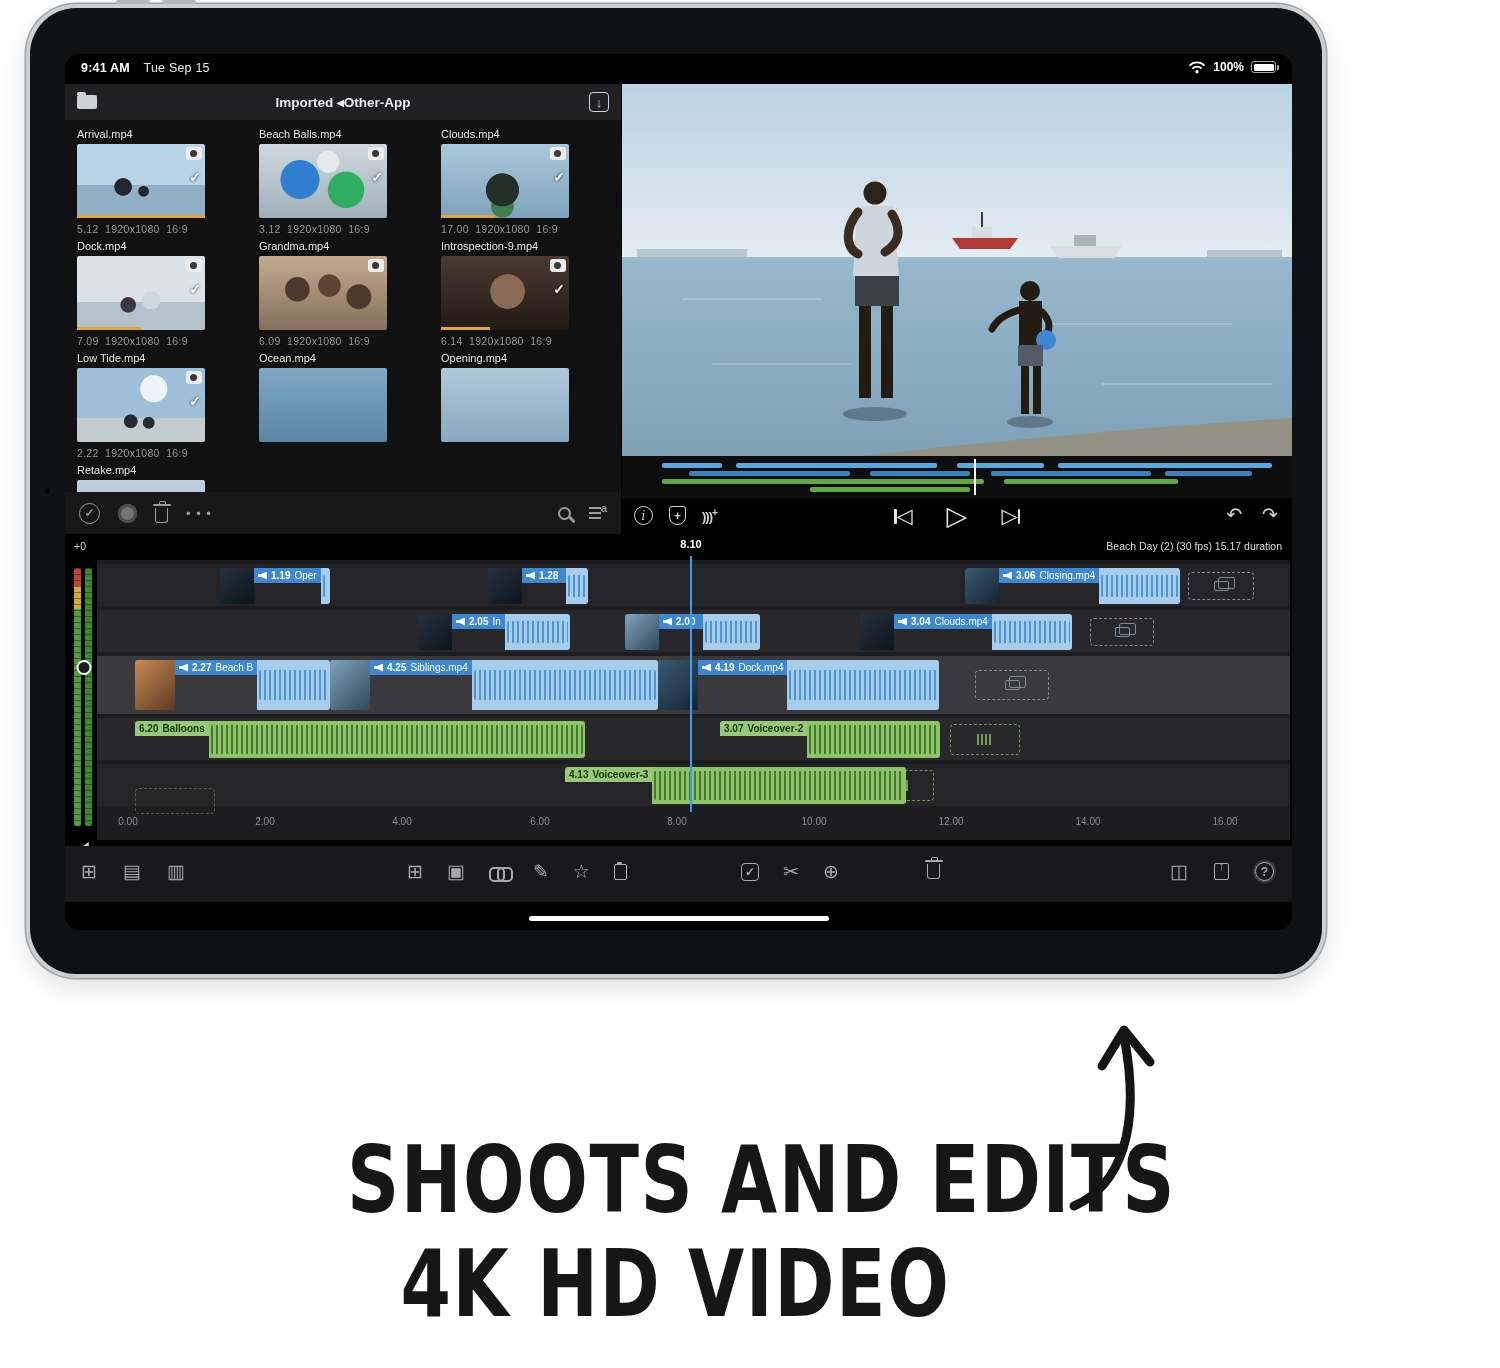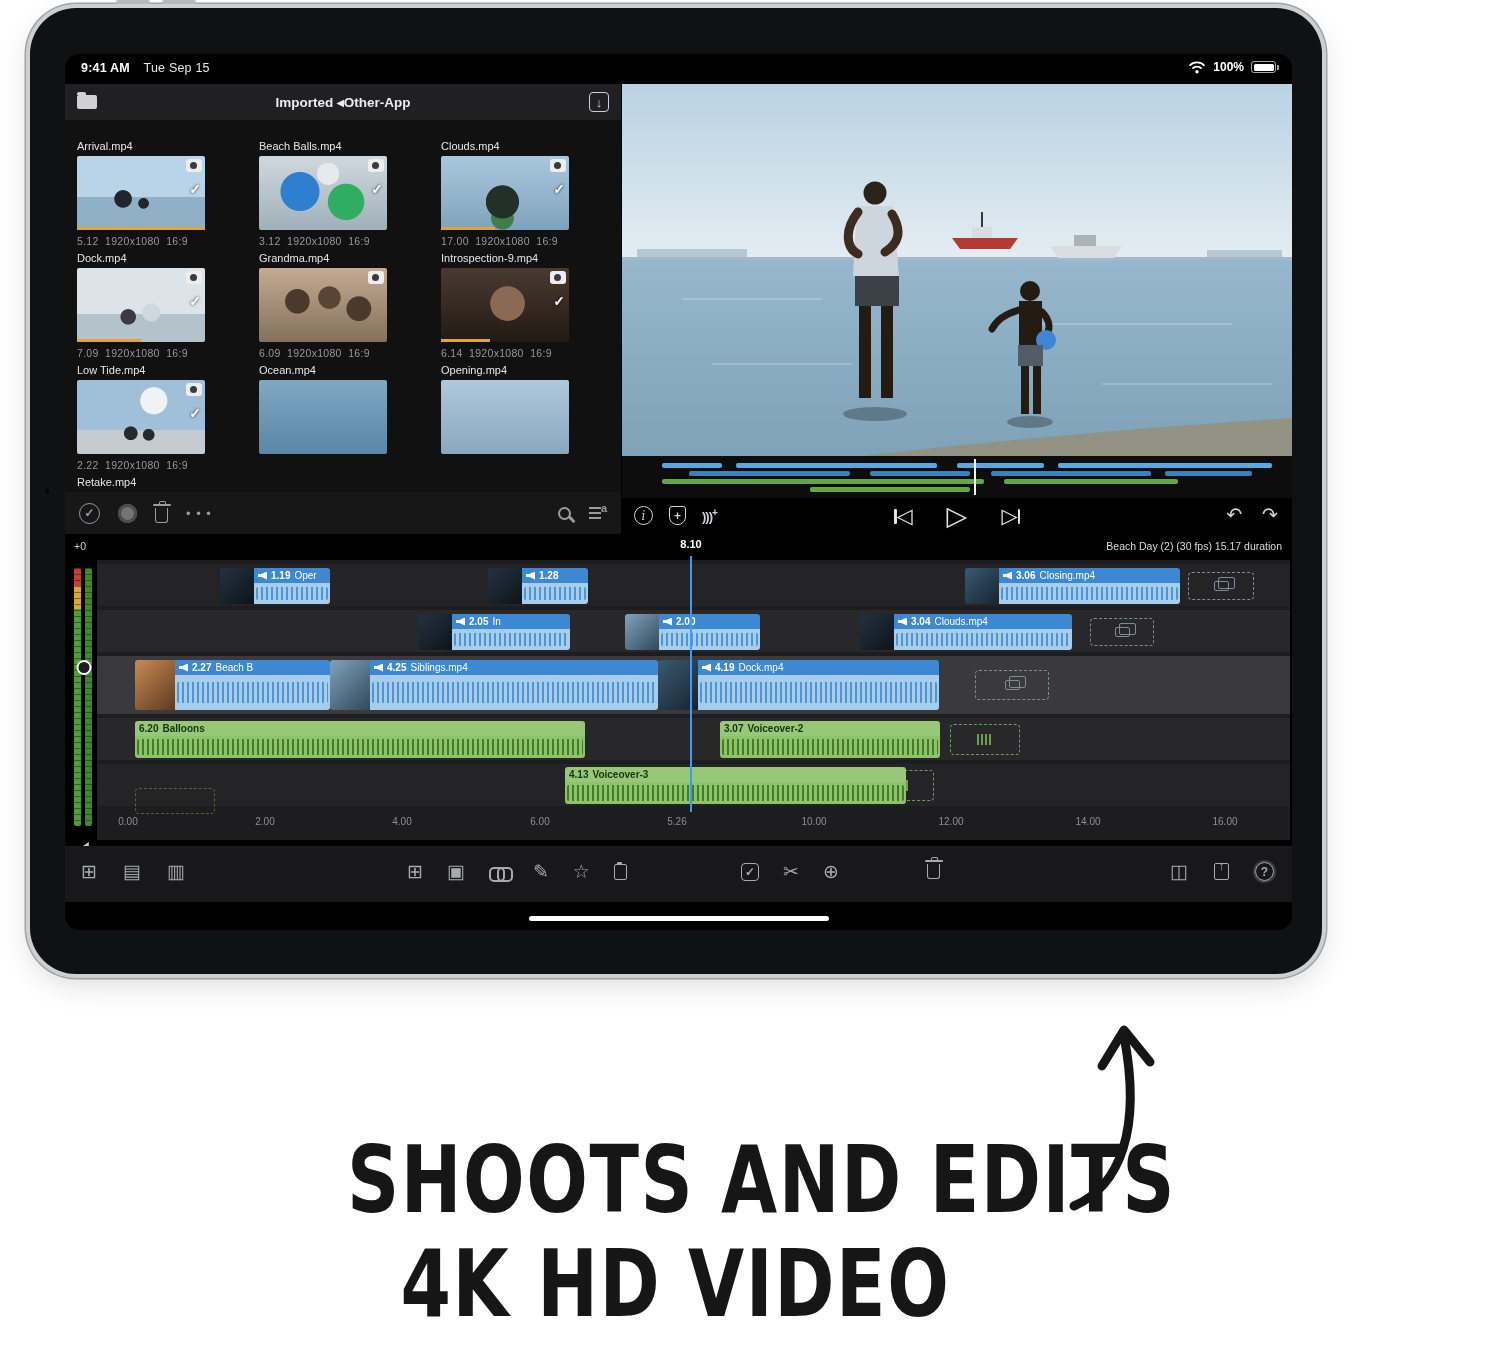--- a/index.html
+++ b/index.html
@@ -37,21 +37,21 @@
   .library { position: absolute; left: 0; top: 30px; width: 556px; height: 450px; background: #111112; }
   .lib-header { position: absolute; left: 0; top: 0; right: 0; height: 36px; background: #202022;
     display: flex; align-items: center; justify-content: space-between; padding: 0 12px; }
   .lib-title { color: #ececee; font-size: 13.5px; font-weight: 700; }
   .ic-folder { width: 20px; height: 14px; background: #cfd1d5; border-radius: 2px; position: relative; }
   .ic-folder::before { content: ""; position: absolute; left: 0; top: -3px; width: 9px; height: 3px; background: #cfd1d5; border-radius: 2px 2px 0 0; }
   .ic-export { width: 20px; height: 20px; border: 1.5px solid #cfd1d5; border-radius: 4px; color: #cfd1d5;
     display: flex; align-items: center; justify-content: center; font-size: 13px; font-weight: 700; }
 
   .lib-grid { position: absolute; left: 0; top: 36px; right: 0; bottom: 42px; overflow: hidden;
-    padding: 18px 0 0 12px; display: grid; grid-template-columns: repeat(3, 182px); grid-auto-rows: 112px; }
+    padding: 6px 0 0 12px; display: grid; grid-template-columns: repeat(3, 182px); grid-auto-rows: 112px; }
   .clip-cell { position: relative; width: 172px; }
   .clip-name { color: #e6e6e8; font-size: 11px; margin: 2px 0 4px; white-space: nowrap; overflow: hidden; }
   .clip-thumb { position: relative; width: 128px; height: 74px; border-radius: 2px; }
   .clip-meta { color: #97979d; font-size: 10.5px; margin-top: 5px; letter-spacing: .3px; white-space: pre; }
   .badge-cam { position: absolute; right: 3px; top: 3px; width: 16px; height: 13px; background: #ededef; border-radius: 3px; }
   .badge-cam::after { content: ""; position: absolute; left: 4px; top: 3px; width: 7px; height: 7px; border-radius: 50%; background: #3a3a3e; }
   .clip-check { position: absolute; right: 4px; top: 25px; color: #fff; font-size: 14px; font-weight: 700; text-shadow: 0 0 3px rgba(0,0,0,.9); }
   .used-bar { position: absolute; left: 0; bottom: 0; height: 3px; background: #e2a23c; }
 
   
@@ -131,21 +131,21 @@
   .tracks { position: absolute; left: 32px; top: 506px; width: 1193px; height: 280px; background: #1d1d1f; }
   .trow { position: absolute; left: 0; right: 0; }
   .r1 { top: 4px;  height: 42px; background: #242426; }
   .r2 { top: 50px; height: 42px; background: #28282a; }
   .r3 { top: 96px; height: 58px; background: #3a3a3d; }
   .r4 { top: 158px; height: 42px; background: #28282a; }
   .r5 { top: 204px; height: 42px; background: #242426; }
 
   .tclip { position: absolute; border-radius: 3px; overflow: hidden; display: flex; z-index: 2; }
   .tclip .thumb { width: 34px; flex: none; }
-  .tclip .body { flex: 1; display: flex; flex-direction: column; min-width: 0; }
+  .tclip .body { flex: 1; display: flex; flex-direction: row; min-width: 0; }
   .tclip .ttl { height: 15px; display: flex; align-items: center; gap: 4px; padding: 0 4px;
     font-size: 10px; white-space: nowrap; overflow: hidden; }
   .tclip .ttl b { font-weight: 700; }
   .tclip .wav { flex: 1; position: relative; }
   .tclip .wav::after { content: ""; position: absolute; left: 2px; right: 2px; top: 20%; bottom: 20%; border-radius: 2px; }
   .tclip.v .ttl { background: #3d88d2; color: #fff; }
   .tclip.v .wav { background: #a6cdeb; }
   .tclip.v .wav::after { background: repeating-linear-gradient(90deg, #4f95d4 0 2px, transparent 2px 5px); }
   .tclip.a .ttl { background: #97c877; color: #17330c; font-weight: 700; }
   .tclip.a .wav { background: #8fc36b; }
@@ -591,21 +591,21 @@
       </div>
       <div class="dashbox audio" style="left:773px; top:210px; width:64px; height:31px">
           <span class="dash-wave"></span>
         </div>
       <div class="dashbox audio" style="left:38px; top:228px; width:80px; height:26px; opacity:.55"></div>
 
       <span class="rlabel" style="left:31px">0.00</span>
       <span class="rlabel" style="left:168px">2.00</span>
       <span class="rlabel" style="left:305px">4.00</span>
       <span class="rlabel" style="left:443px">6.00</span>
-      <span class="rlabel" style="left:580px">5.26</span>
+      <span class="rlabel" style="left:580px">8.00</span>
       <span class="rlabel" style="left:717px">10.00</span>
       <span class="rlabel" style="left:854px">12.00</span>
       <span class="rlabel" style="left:991px">14.00</span>
       <span class="rlabel" style="left:1128px">16.00</span>
     </div>
 
     <div class="playhead"></div>
 
     <div class="btoolbar">
       <div class="btg g1">

